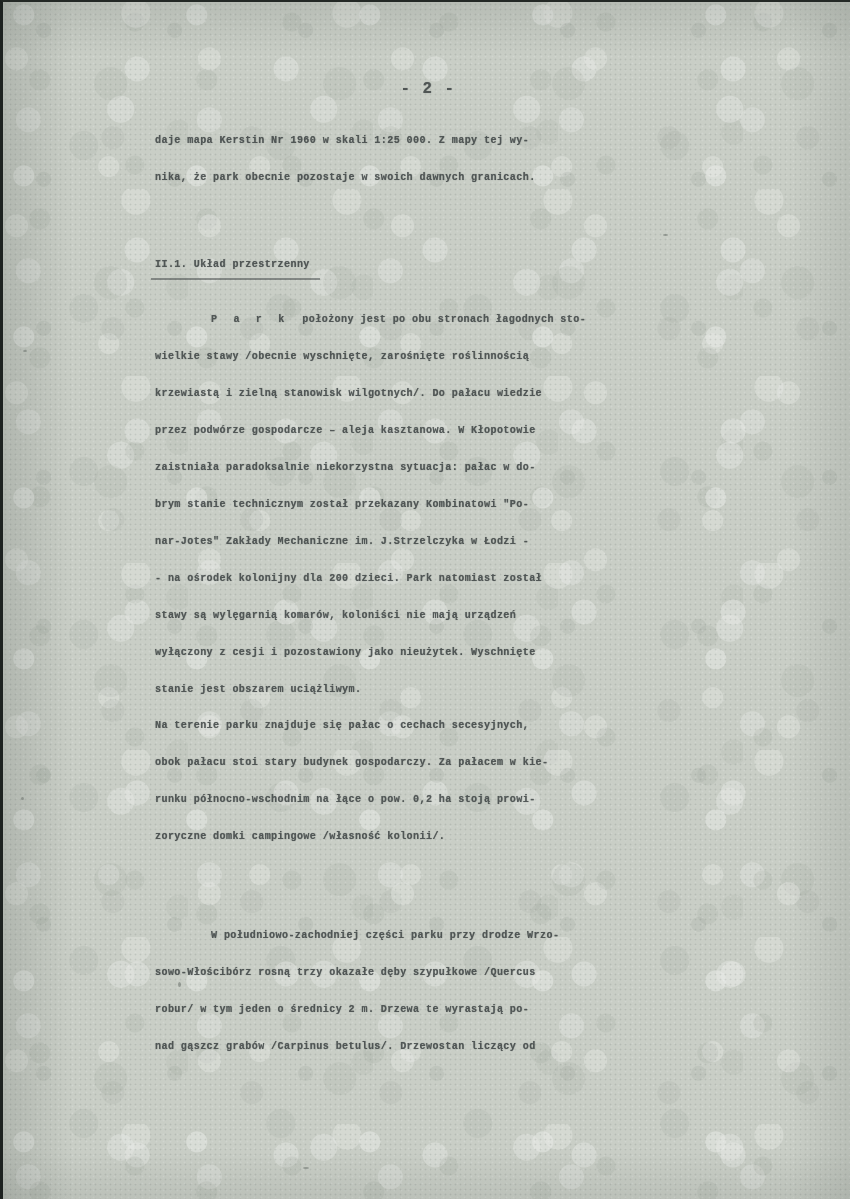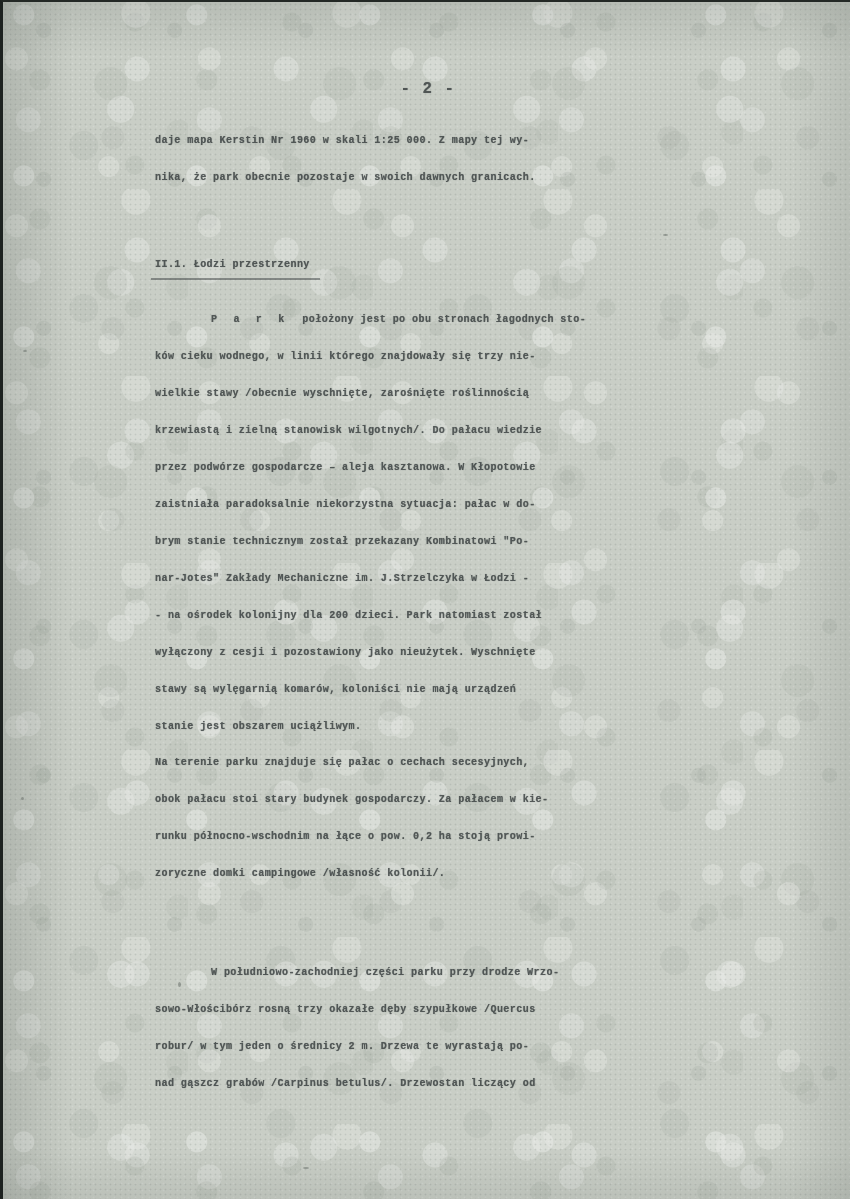--- a/index.html
+++ b/index.html
@@ -190,37 +190,36 @@
 
       <span class="tw ln">daje mapa Kerstin Nr 1960 w skali 1:25 000. Z mapy tej wy-</span>
       <span class="tw ln">nika, że park obecnie pozostaje w swoich dawnych granicach.</span>
 
       <span class="spacer-md"></span>
 
 
       <span class="spacer-sm"></span>
 
       <div>
-        <span class="tw heading-underlined">II.1. Łodzi przestrzenny</span>
+        <span class="tw heading-underlined">II.1. Układ przestrzenny</span>
       </div>
 
       <span class="spacer-sm"></span>
 
       <span class="tw ln"><span class="indent"></span><span class="letterspaced">P a r k</span>  położony jest po obu stronach łagodnych sto-</span>
 
-      <span class="tw ln">ków cieku wodnego, w linii którego znajdowały się trzy nie-</span>
       <span class="tw ln">wielkie stawy /obecnie wyschnięte, zarośnięte roślinnością</span>
       <span class="tw ln">krzewiastą i zielną stanowisk wilgotnych/. Do pałacu wiedzie</span>
       <span class="tw ln">przez podwórze gospodarcze – aleja kasztanowa. W Kłopotowie</span>
       <span class="tw ln">zaistniała paradoksalnie niekorzystna sytuacja: pałac w do-</span>
       <span class="tw ln">brym stanie technicznym został przekazany Kombinatowi "Po-</span>
       <span class="tw ln">nar-Jotes" Zakłady Mechaniczne im. J.Strzelczyka w Łodzi -</span>
       <span class="tw ln">- na ośrodek kolonijny dla 200 dzieci. Park natomiast został</span>
+      <span class="tw ln">stawy są wylęgarnią komarów, koloniści nie mają urządzeń</span>
       <span class="tw ln">wyłączony z cesji i pozostawiony jako nieużytek. Wyschnięte</span>
-      <span class="tw ln">stawy są wylęgarnią komarów, koloniści nie mają urządzeń</span>
       <span class="tw ln">stanie jest obszarem uciążliwym.</span>
       <span class="tw ln tight">Na terenie parku znajduje się pałac o cechach secesyjnych,</span>
       <span class="tw ln">obok pałacu stoi stary budynek gospodarczy. Za pałacem w kie-</span>
       <span class="tw ln">runku północno-wschodnim na łące o pow. 0,2 ha stoją prowi-</span>
       <span class="tw ln">zoryczne domki campingowe /własność kolonii/.</span>
 
       <span class="spacer-lg"></span>
 
 
       <span class="spacer-sm"></span>

